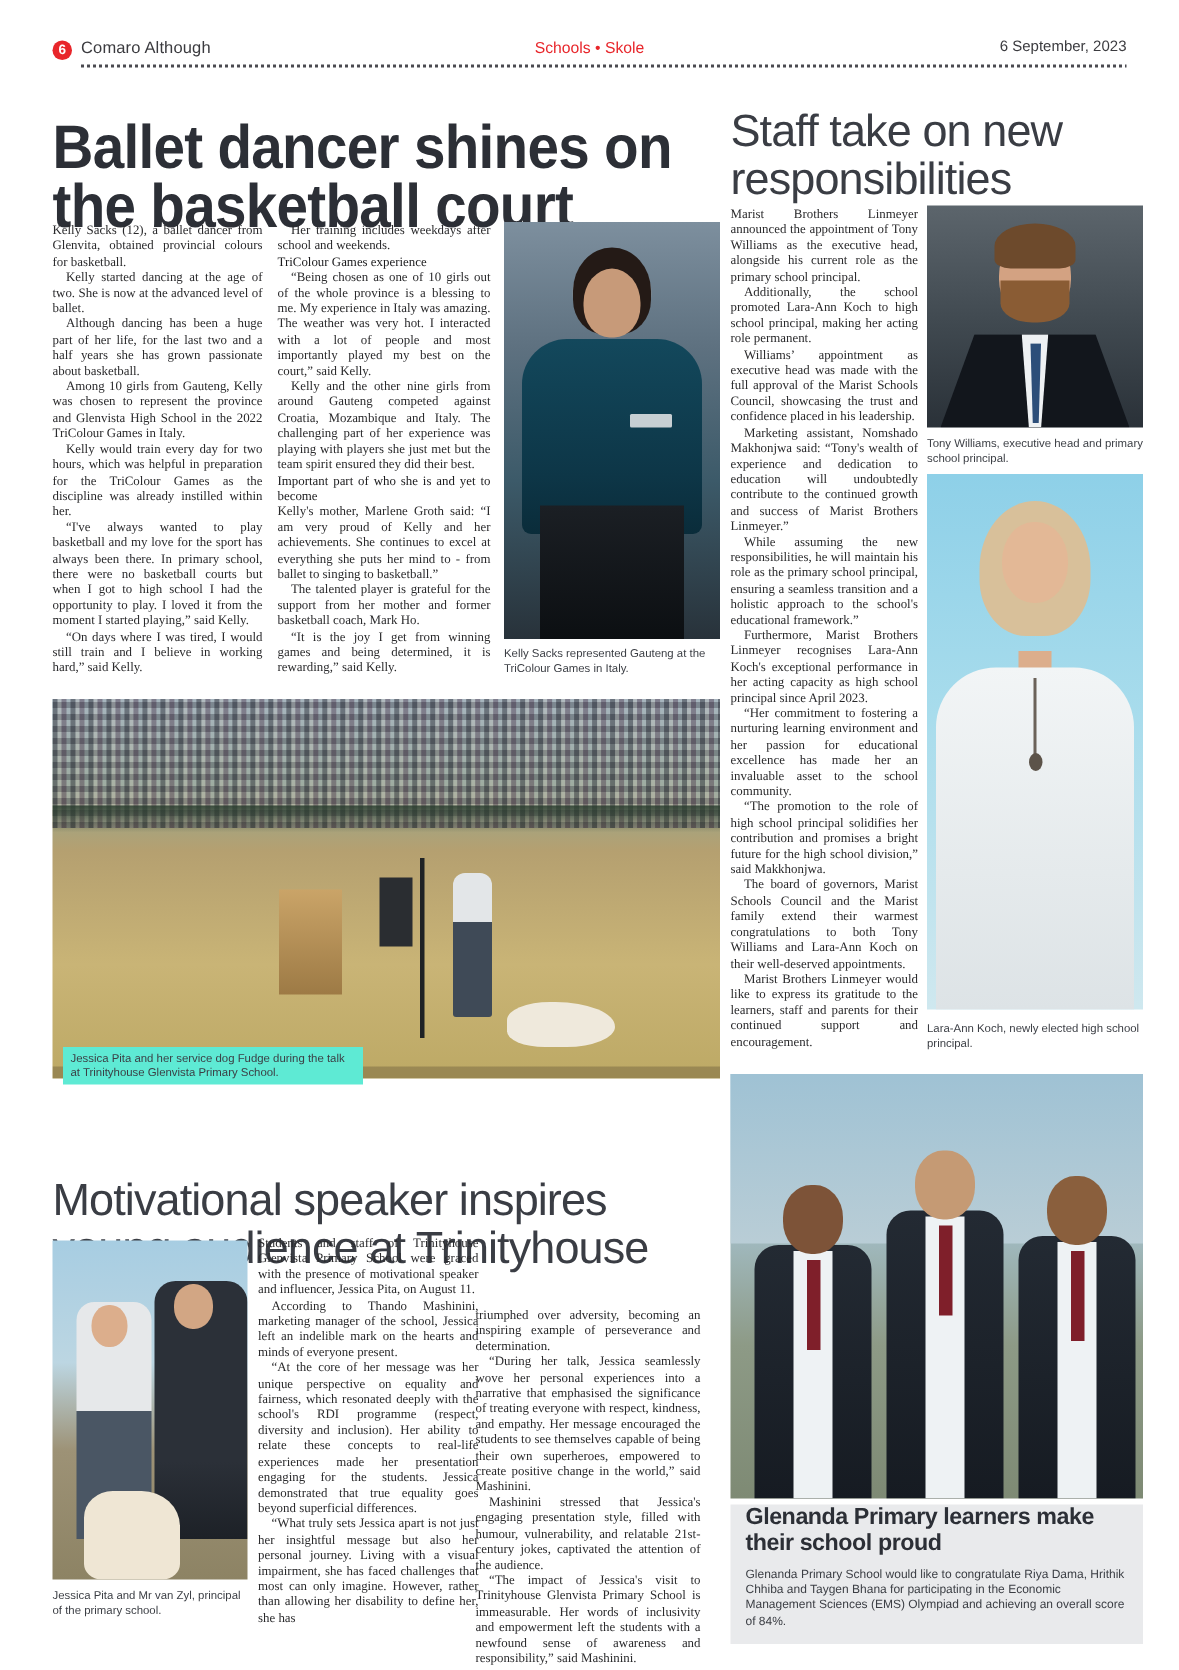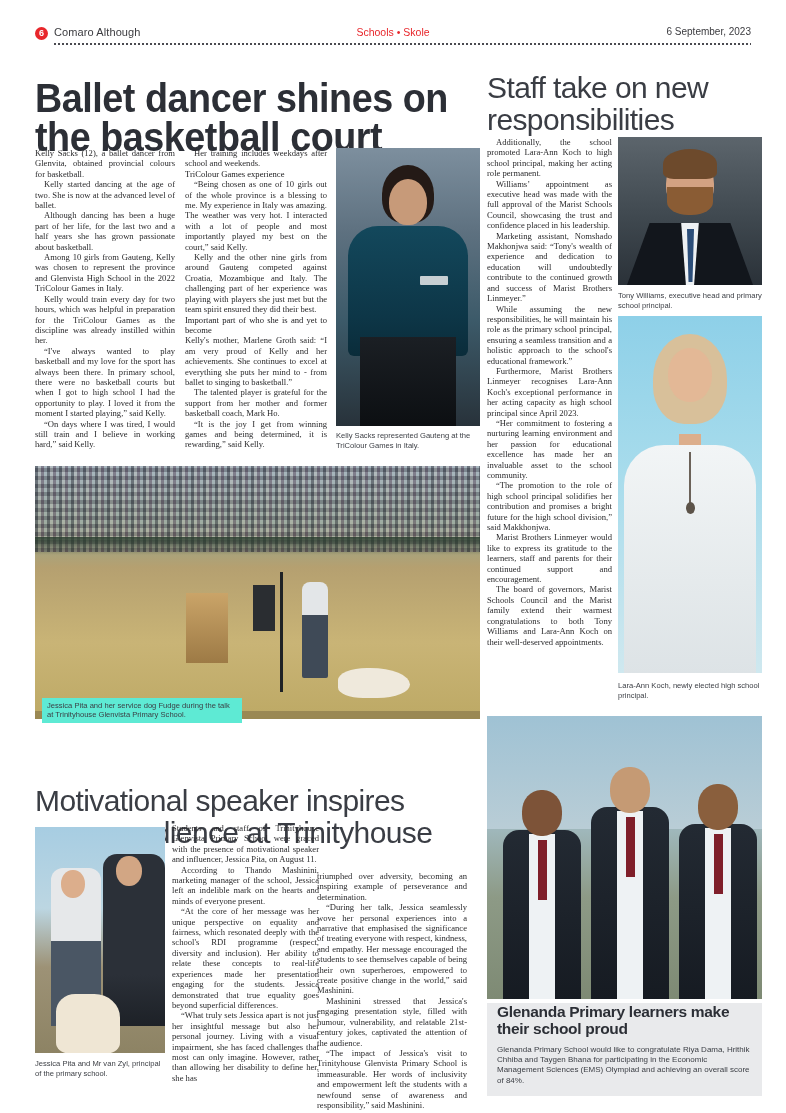--- a/index.html
+++ b/index.html
@@ -369,29 +369,30 @@
     <div class="k-hair"></div>
     <div class="k-face"></div>
     <div class="k-badge"></div>
     <div class="k-legs"></div>
   </div>
   <div class="caption" id="caption-kelly">Kelly Sacks represented Gauteng at the TriColour Games in Italy.</div>
 
   <h1 class="hl-light" id="headline-staff">Staff take on new responsibilities</h1>
 
   <div class="col" id="c2-col1">
+    <p class="noindent">Marist Brothers Linmeyer announced the appointment of Tony Williams as the executive head, alongside his current role as the primary school principal.</p>
     <p>Additionally, the school promoted Lara-Ann Koch to high school principal, making her acting role permanent.</p>
     <p>Williams’ appointment as executive head was made with the full approval of the Marist Schools Council, showcasing the trust and confidence placed in his leadership.</p>
     <p>Marketing assistant, Nomshado Makhonjwa said: “Tony's wealth of experience and dedication to education will undoubtedly contribute to the continued growth and success of Marist Brothers Linmeyer.”</p>
     <p>While assuming the new responsibilities, he will maintain his role as the primary school principal, ensuring a seamless transition and a holistic approach to the school's educational framework.”</p>
     <p>Furthermore, Marist Brothers Linmeyer recognises Lara-Ann Koch's exceptional performance in her acting capacity as high school principal since April 2023.</p>
     <p>“Her commitment to fostering a nurturing learning environment and her passion for educational excellence has made her an invaluable asset to the school community.</p>
     <p>“The promotion to the role of high school principal solidifies her contribution and promises a bright future for the high school division,” said Makkhonjwa.</p>
+    <p>The board of governors, Marist Schools Council and the Marist family extend their warmest congratulations to both Tony Williams and Lara-Ann Koch on their well-deserved appointments.</p>
     <p>Marist Brothers Linmeyer would like to express its gratitude to the learners, staff and parents for their continued support and encouragement.</p>
-    <p>The board of governors, Marist Schools Council and the Marist family extend their warmest congratulations to both Tony Williams and Lara-Ann Koch on their well-deserved appointments.</p>
   </div>
 
   <div class="photo" id="photo-tony">
     <div class="t-suit"></div>
     <div class="t-shirt"></div>
     <div class="t-tie"></div>
     <div class="t-face"></div>
     <div class="t-hair"></div>
     <div class="t-beard"></div>
   </div>

